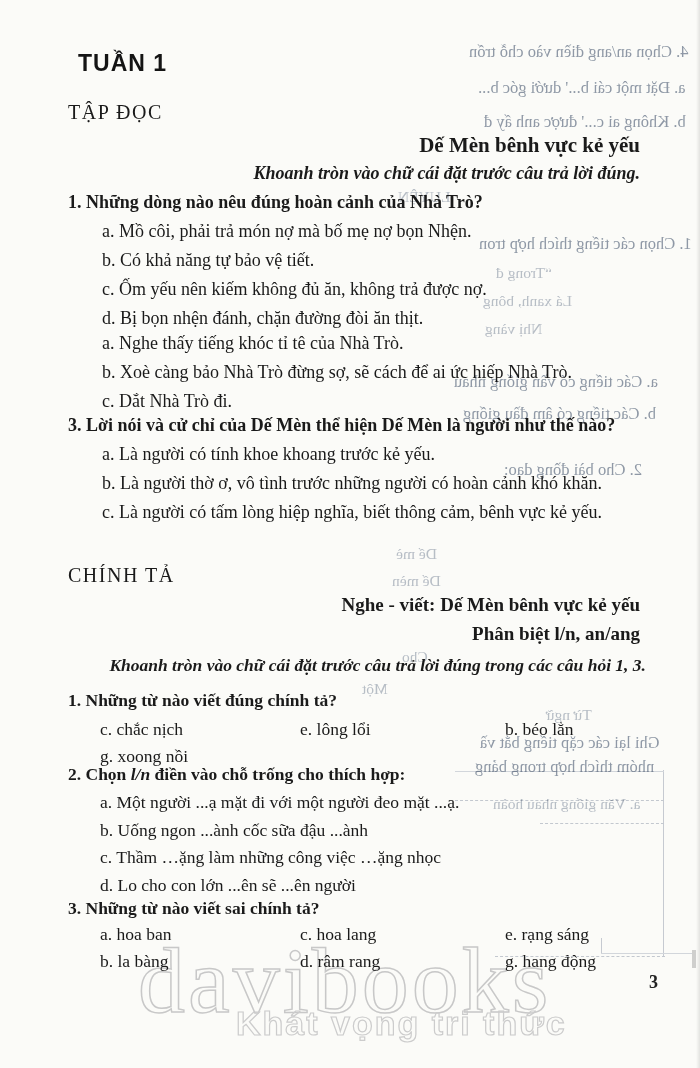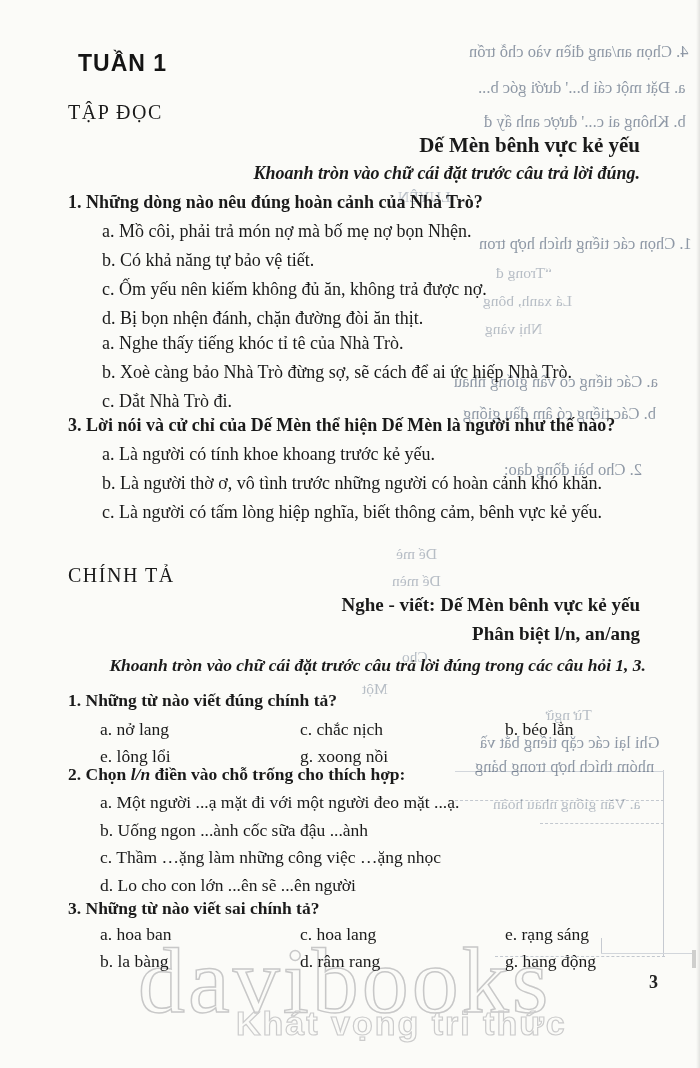--- a/index.html
+++ b/index.html
@@ -112,24 +112,23 @@
     </div>
 
     <h2 class="abs sec" style="top:564px;">CHÍNH TẢ</h2>
     <div class="abs title" style="top:594px;font-size:19px;">Nghe - viết: Dế Mèn bênh vực kẻ yếu</div>
     <div class="abs title" style="top:623px;font-size:19px;">Phân biệt l/n, an/ang</div>
     <p class="abs instr" style="top:655px;left:86px;width:560px;font-size:17.5px;">Khoanh tròn vào chữ cái đặt trước câu trả lời đúng trong các câu hỏi 1, 3.</p>
 
     <div class="abs" style="top:644px;margin-top:44px;">
       <div class="qhead-s"><span>1.</span> <span>Những từ nào viết đúng chính tả?</span></div>
       <div class="grid">
-        <div><span>a.</span> <span>nở lang</span></div>
         <div><span>c.</span> <span>chắc nịch</span></div>
+        <div><span>e.</span> <span>lông lổi</span></div>
         <div><span>b.</span> <span>béo lẳn</span></div>
-        <div><span>e.</span> <span>lông lổi</span></div>
         <div><span>g.</span> <span>xoong nồi</span></div>
       </div>
     </div>
 
     <div class="abs" style="top:762px;">
       <div class="qhead-s"><span>2.</span> <span>Chọn </span><span class="em-ln">l/n</span><span> điền vào chỗ trống cho thích hợp:</span></div>
       <div class="opt-s"><span>a.</span> <span>Một người ...ạ mặt đi với một người đeo mặt ...ạ.</span></div>
       <div class="opt-s"><span>b.</span> <span>Uống ngon ...ành cốc sữa đậu ...ành</span></div>
       <div class="opt-s"><span>c.</span> <span>Thầm …ặng làm những công việc …ặng nhọc</span></div>
       <div class="opt-s"><span>d.</span> <span>Lo cho con lớn ...ên sẽ ...ên người</span></div>

